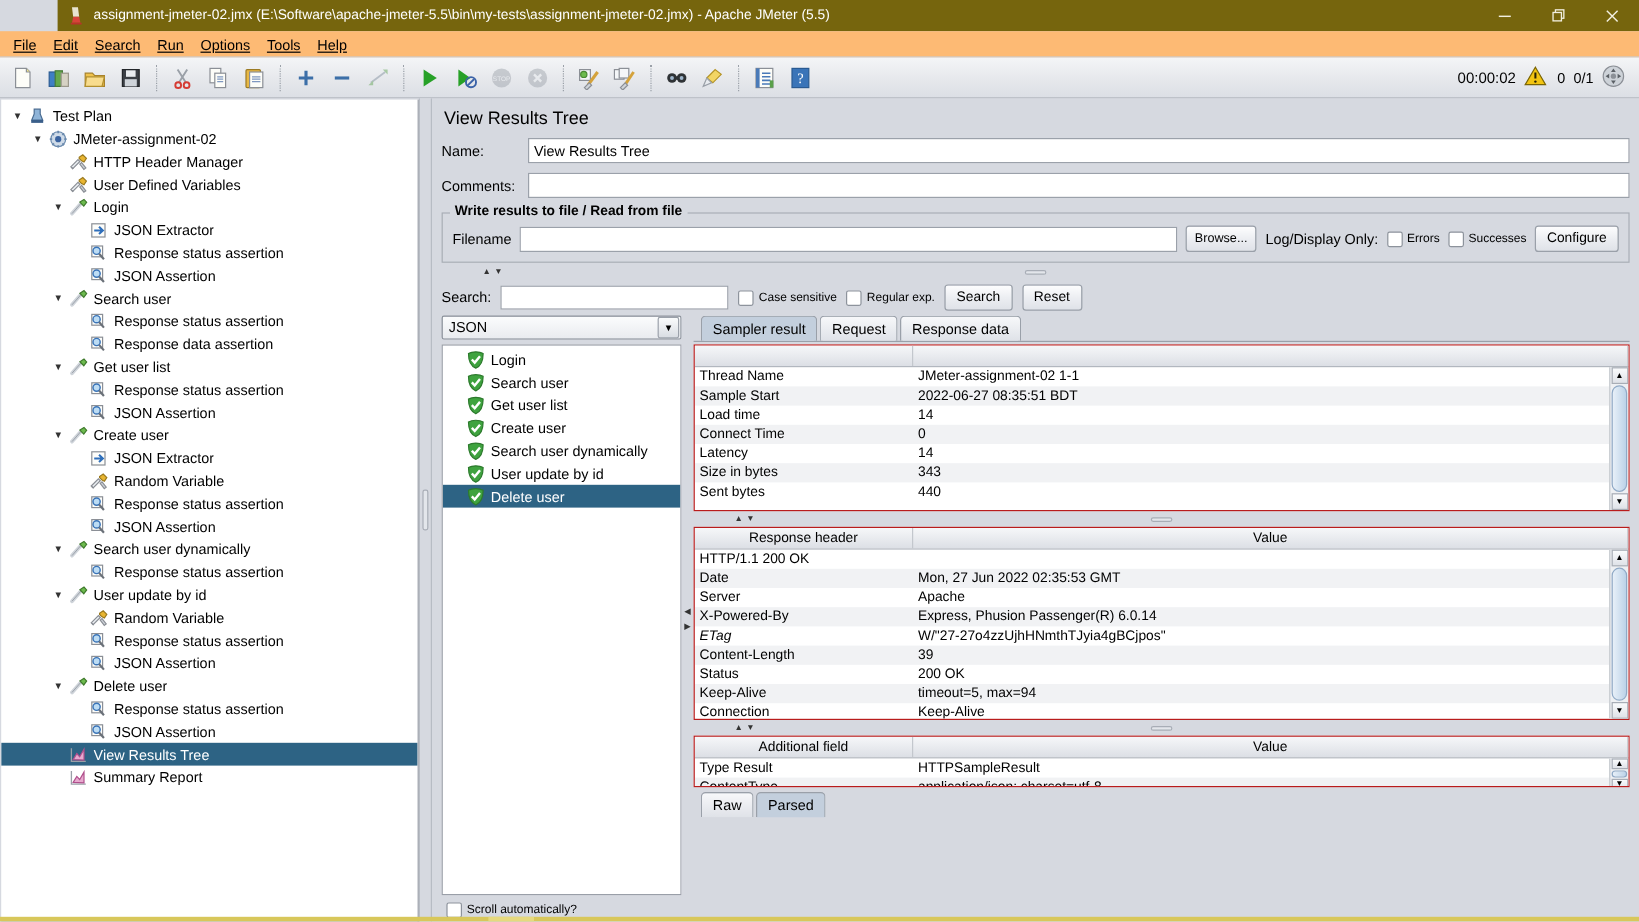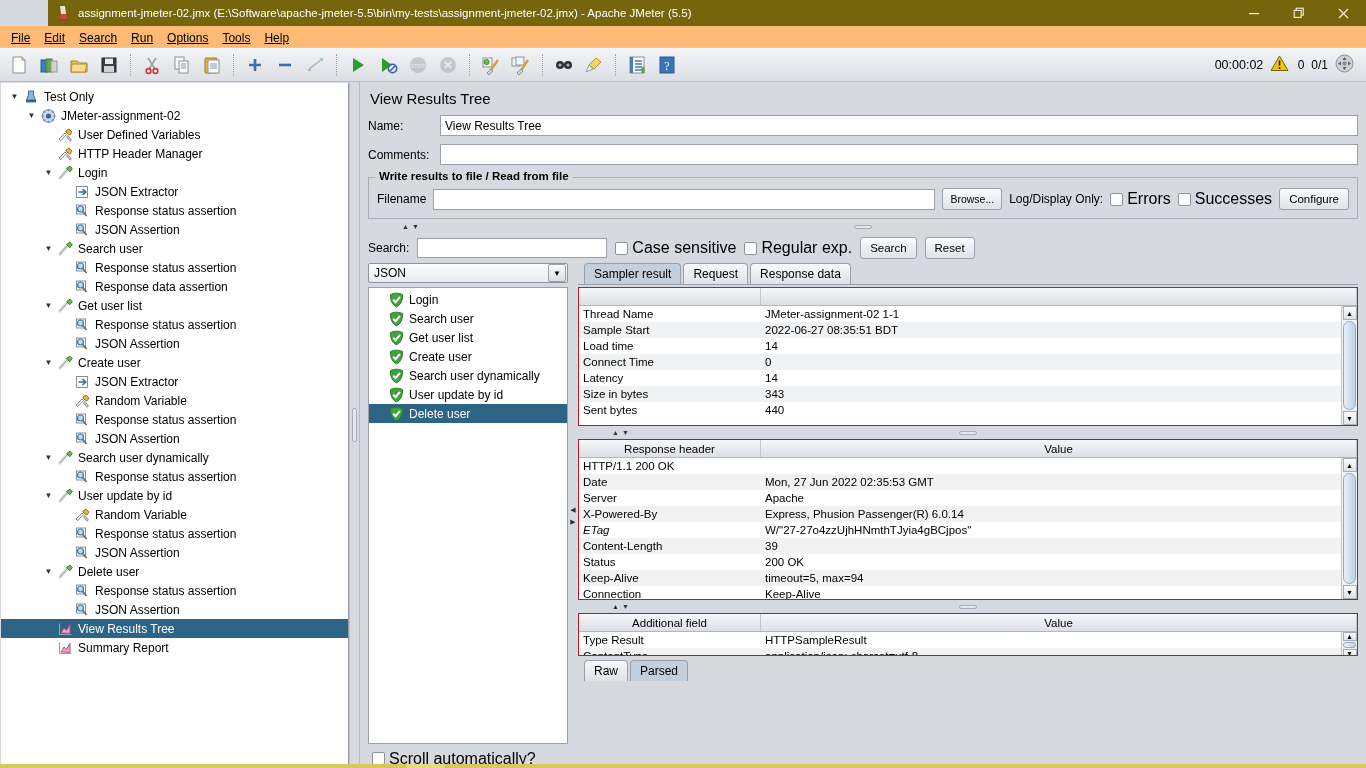--- a/index.html
+++ b/index.html
@@ -115,21 +115,21 @@
   }
   .file-row { display: flex; align-items: center; gap: 7px; }
   .file-row .lbl { font-size: 12px; }
   .btn {
     background: linear-gradient(to bottom,#fdfdfe 0%,#eceef2 50%,#dfe2e8 100%);
     border: 1px solid #9aa0a9; border-radius: 3px;
     font-family: "Liberation Sans", sans-serif; font-size: 11.5px;
     padding: 3px 9px; color: #000; min-height: 22px; white-space: nowrap;
   }
   .btn.sm { font-size: 10.5px; padding: 3px 7px; }
-  .cb { display: inline-flex; align-items: center; gap: 4px; font-size: 16px; white-space: nowrap; }
+  .cb { display: inline-flex; align-items: center; gap: 4px; font-size: 10px; white-space: nowrap; }
   .cbbox { width: 13px; height: 13px; background: #fff; border: 1px solid #8d939c; border-radius: 2px; flex: none; }
 
   
   .hsplit {
     height: 11px; flex: none; display: flex; align-items: center;
     background: #d6d9e0; position: relative; margin: 2px 0;
   }
   .hsplit .arrows { display: flex; gap: 3px; margin-left: 34px; font-size: 7px; color: #333; line-height: 7px; }
   .hsplit .grip { position: absolute; left: 50%; transform: translateX(-50%); width: 18px; height: 4px; border: 1px solid #a8adb6; background: #e3e6eb; border-radius: 2px; }
 
@@ -441,21 +441,21 @@
     <div class="treepanel">
       <div class="tree" id="tree-root">
           <div class="tnode" style="padding-left: 6px;">
             <span class="tog">▼</span>
             <span class="ticon">
               <svg width="17" height="16" viewBox="0 0 17 16">
                 <path d="M5.5 2 h5 v4 l2 5 h-9 l2 -5 z" fill="#8fb4d8" stroke="#4a6c92"></path>
                 <rect x="3" y="11" width="10" height="2.4" fill="#3a5f8a"></rect>
               </svg>
             </span>
-            <span class="tlabel">Test Only</span>
+            <span class="tlabel">Test Plan</span>
           </div>
           <div class="tnode" style="padding-left: 23px;">
             <span class="tog">▼</span>
             <span class="ticon">
               <svg width="17" height="16" viewBox="0 0 17 16">
                 <circle cx="8.5" cy="8" r="6.2" fill="#cfdbe8" stroke="#6a8aae"></circle>
                 <circle cx="8.5" cy="8" r="2.6" fill="#3a63a0"></circle>
                 <path d="M8.5 1 v2 M8.5 13 v2 M1.5 8 h2 M13.5 8 h2 M3.6 3.1 l1.4 1.4 M12 11.5 l1.4 1.4 M13.4 3.1 l-1.4 1.4 M5 11.5 l-1.4 1.4" stroke="#6a8aae" stroke-width="1.5"></path>
               </svg>
             </span>
@@ -464,33 +464,33 @@
           <div class="tnode" style="padding-left: 40px;">
             <span class="tog empty">&nbsp;</span>
             <span class="ticon">
               <svg width="17" height="16" viewBox="0 0 17 16">
                 <path d="M2 12 l6 -6 1.6 1.6 -6 6 z" fill="#e9edf1" stroke="#8b8f96"></path>
                 <path d="M2.6 12.4 l1.4 1.4" stroke="#8b8f96"></path>
                 <path d="M9 4 l3 -2 3 3 -2 3 -2 -1 -2 -2 z" fill="#e8b531" stroke="#9b7a1e"></path>
                 <path d="M11 8.5 l3.5 4.5 -1.6 1.2 -3.4 -4.4 z" fill="#cfd4da" stroke="#8b8f96"></path>
               </svg>
             </span>
-            <span class="tlabel">User Defined Variables</span>
+            <span class="tlabel">HTTP Header Manager</span>
           </div>
           <div class="tnode" style="padding-left: 40px;">
             <span class="tog empty">&nbsp;</span>
             <span class="ticon">
               <svg width="17" height="16" viewBox="0 0 17 16">
                 <path d="M2 12 l6 -6 1.6 1.6 -6 6 z" fill="#e9edf1" stroke="#8b8f96"></path>
                 <path d="M2.6 12.4 l1.4 1.4" stroke="#8b8f96"></path>
                 <path d="M9 4 l3 -2 3 3 -2 3 -2 -1 -2 -2 z" fill="#e8b531" stroke="#9b7a1e"></path>
                 <path d="M11 8.5 l3.5 4.5 -1.6 1.2 -3.4 -4.4 z" fill="#cfd4da" stroke="#8b8f96"></path>
               </svg>
             </span>
-            <span class="tlabel">HTTP Header Manager</span>
+            <span class="tlabel">User Defined Variables</span>
           </div>
           <div class="tnode" style="padding-left: 40px;">
             <span class="tog">▼</span>
             <span class="ticon">
               <svg width="17" height="16" viewBox="0 0 17 16">
                 <path d="M3 13 l7.5 -8.5" stroke="#cfd4da" stroke-width="3.2" stroke-linecap="round"></path>
                 <path d="M3 13 l7.5 -8.5" stroke="#9aa0a8" stroke-width="0.8" fill="none"></path>
                 <path d="M9.6 3.4 l3.4 -2.2 2.2 2.4 -2.4 3.2 z" fill="#6dbb4e" stroke="#3f7a2c"></path>
               </svg>
             </span>

